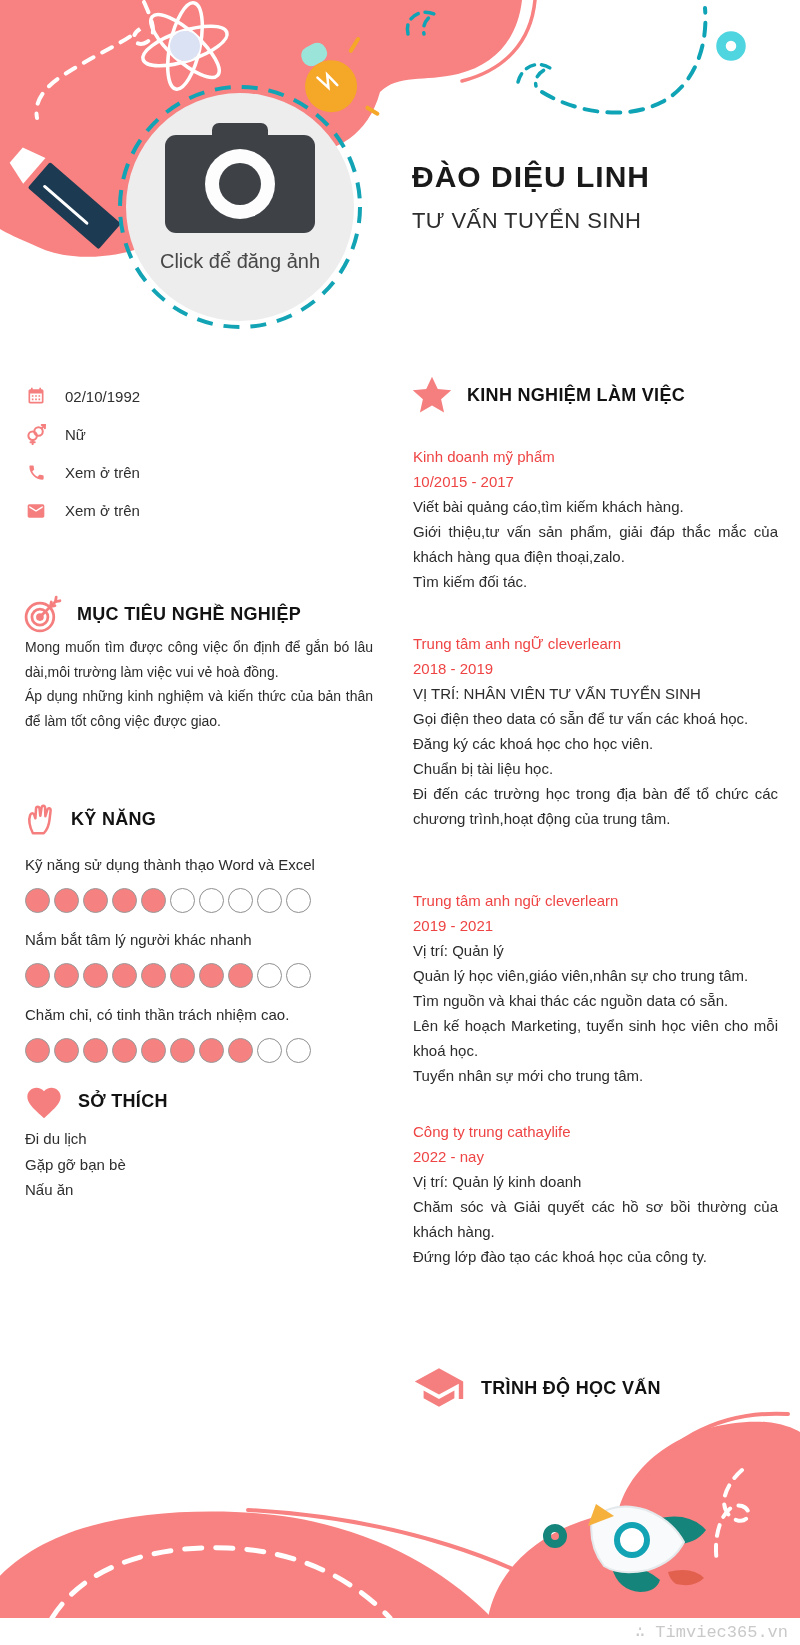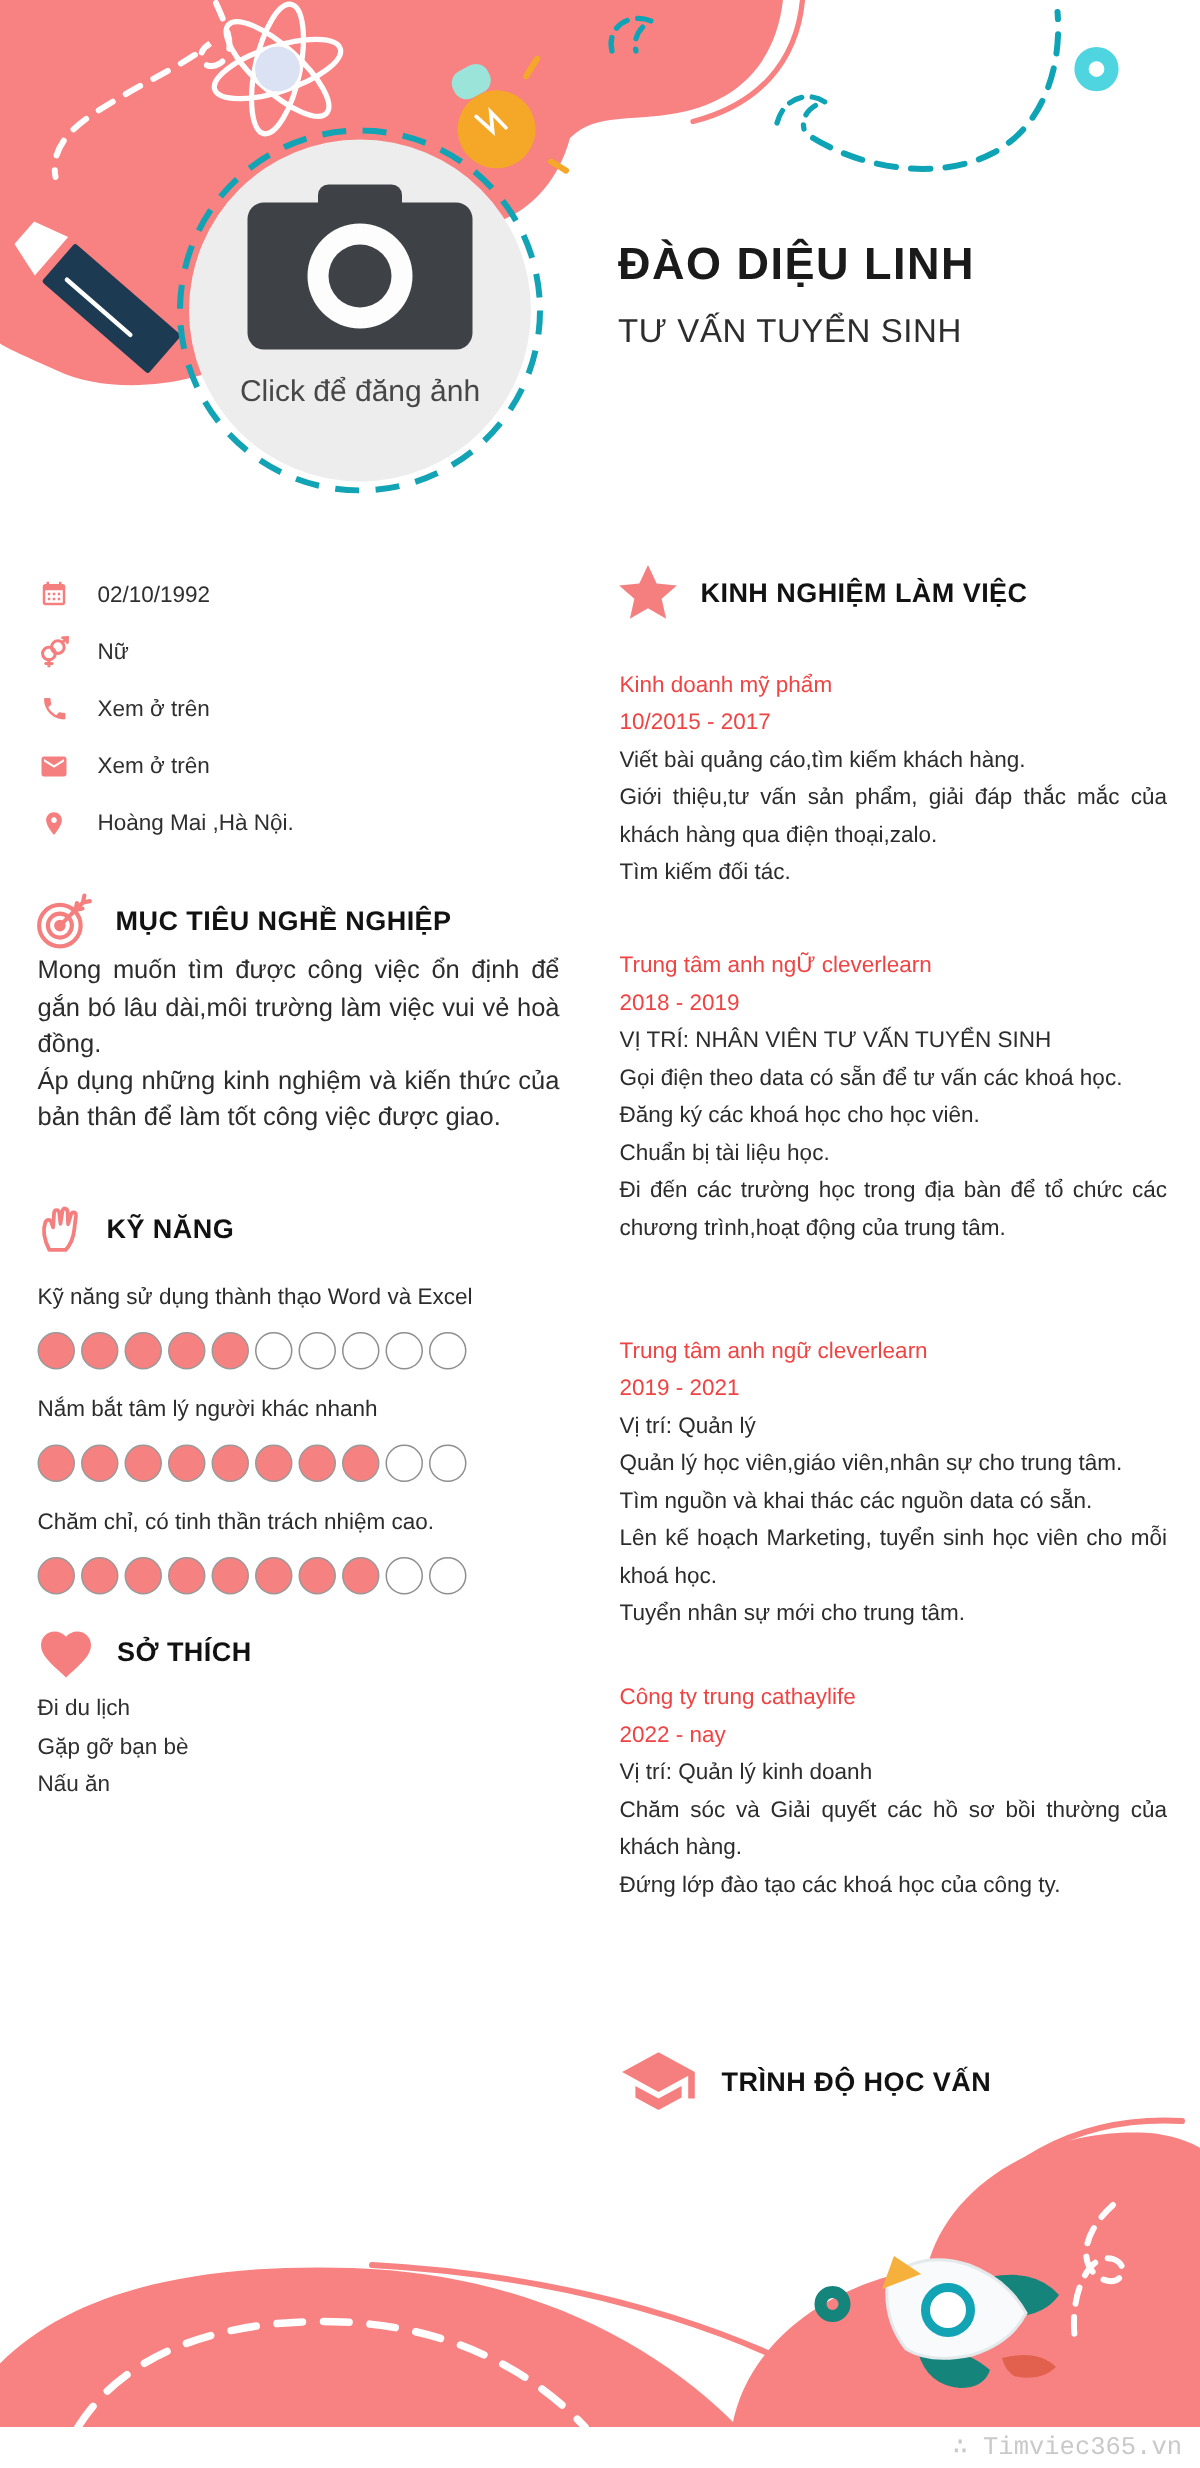--- a/index.html
+++ b/index.html
@@ -25,21 +25,21 @@
   .sec-header { position:absolute; display:flex; align-items:center; z-index:1; }
   .sec-header .sec-icon { flex:0 0 auto; display:inline-flex; }
   .sec-header .sec-label { font-size:18px; font-weight:bold; color:#121212; letter-spacing:0.3px; margin-left:14px; }
   
   .contact { position:absolute; left:25px; top:377px; width:352px; z-index:1; }
   .contact-row { display:flex; align-items:center; height:38.2px; }
   .contact-row .c-icon { width:22px; display:inline-flex; justify-content:center; }
   .contact-row .c-val { margin-left:18px; font-size:15px; color:#2f2f2f; }
   .objective-text {
     position:absolute; left:25px; top:635px; width:348px; z-index:1;
-    font-size:17px; line-height:24.5px; text-align:justify; color:#2c2c2c;
+    font-size:14px; line-height:24.5px; text-align:justify; color:#2c2c2c;
   }
   .objective-text p { margin:0; }
   
   .skills-list { position:absolute; left:25px; top:856px; width:352px; z-index:1; }
   .skill-label { font-size:15px; color:#2c2c2c; height:22px; margin-bottom:10px; }
   .skill-dots { height:25px; margin-bottom:18px; display:flex; }
   .dot { width:25px; height:25px; border-radius:50%; border:1.5px solid #8f8f8f; background:#fff; margin-right:4px; box-sizing:border-box; }
   .dot.filled { background:#F58181; border-color:#9a9a9a; }
   
   .hobby-list { position:absolute; left:25px; top:1130px; width:340px; z-index:1; font-size:15px; }
@@ -167,28 +167,20 @@
       <span class="c-val">Xem ở trên</span>
     </div>
     <div class="contact-row">
       <span class="c-icon">
         <svg width="20" height="20" viewBox="0 0 24 24" fill="#F57F7F">
             <path d="M20,4H4C2.9,4,2.01,4.9,2.01,6L2,18c0,1.1,0.9,2,2,2h16c1.1,0,2-0.9,2-2V6C22,4.9,21.1,4,20,4z M20,8l-8,5L4,8V6l8,5l8-5V8z"></path>
           </svg>
       </span>
       <span class="c-val">Xem ở trên</span>
     </div>
-    <div class="contact-row">
-      <span class="c-icon">
-        <svg width="18" height="20" viewBox="0 0 24 24" fill="#F57F7F">
-            <path d="M12,2C8.13,2,5,5.13,5,9c0,5.25,7,13,7,13s7-7.75,7-13C19,5.13,15.87,2,12,2z M12,11.5c-1.38,0-2.5-1.12-2.5-2.5s1.12-2.5,2.5-2.5s2.5,1.12,2.5,2.5S13.38,11.5,12,11.5z"></path>
-          </svg>
-      </span>
-      <span class="c-val">Hoàng Mai ,Hà Nội.</span>
-    </div>
   </div>
 
   <div class="sec-header" style="left:23px; top:594px;">
     <span class="sec-icon">
       <svg width="40" height="40" viewBox="0 0 26 26" fill="none" stroke="#F57F7F" stroke-width="1.8">
         <circle cx="11" cy="15" r="9"></circle>
           <circle cx="11" cy="15" r="5.2"></circle>
           <circle cx="11" cy="15" r="1.6" fill="#F57F7F"></circle>
         <path d="M11,15 L21,5" stroke-linecap="round"></path>
         <path d="M21,5 l3,-0.6 M21,5 l0.6,-3 M17.8,8.2 l3,-0.6 M17.8,8.2 l0.6,-3" stroke-linecap="round"></path>

